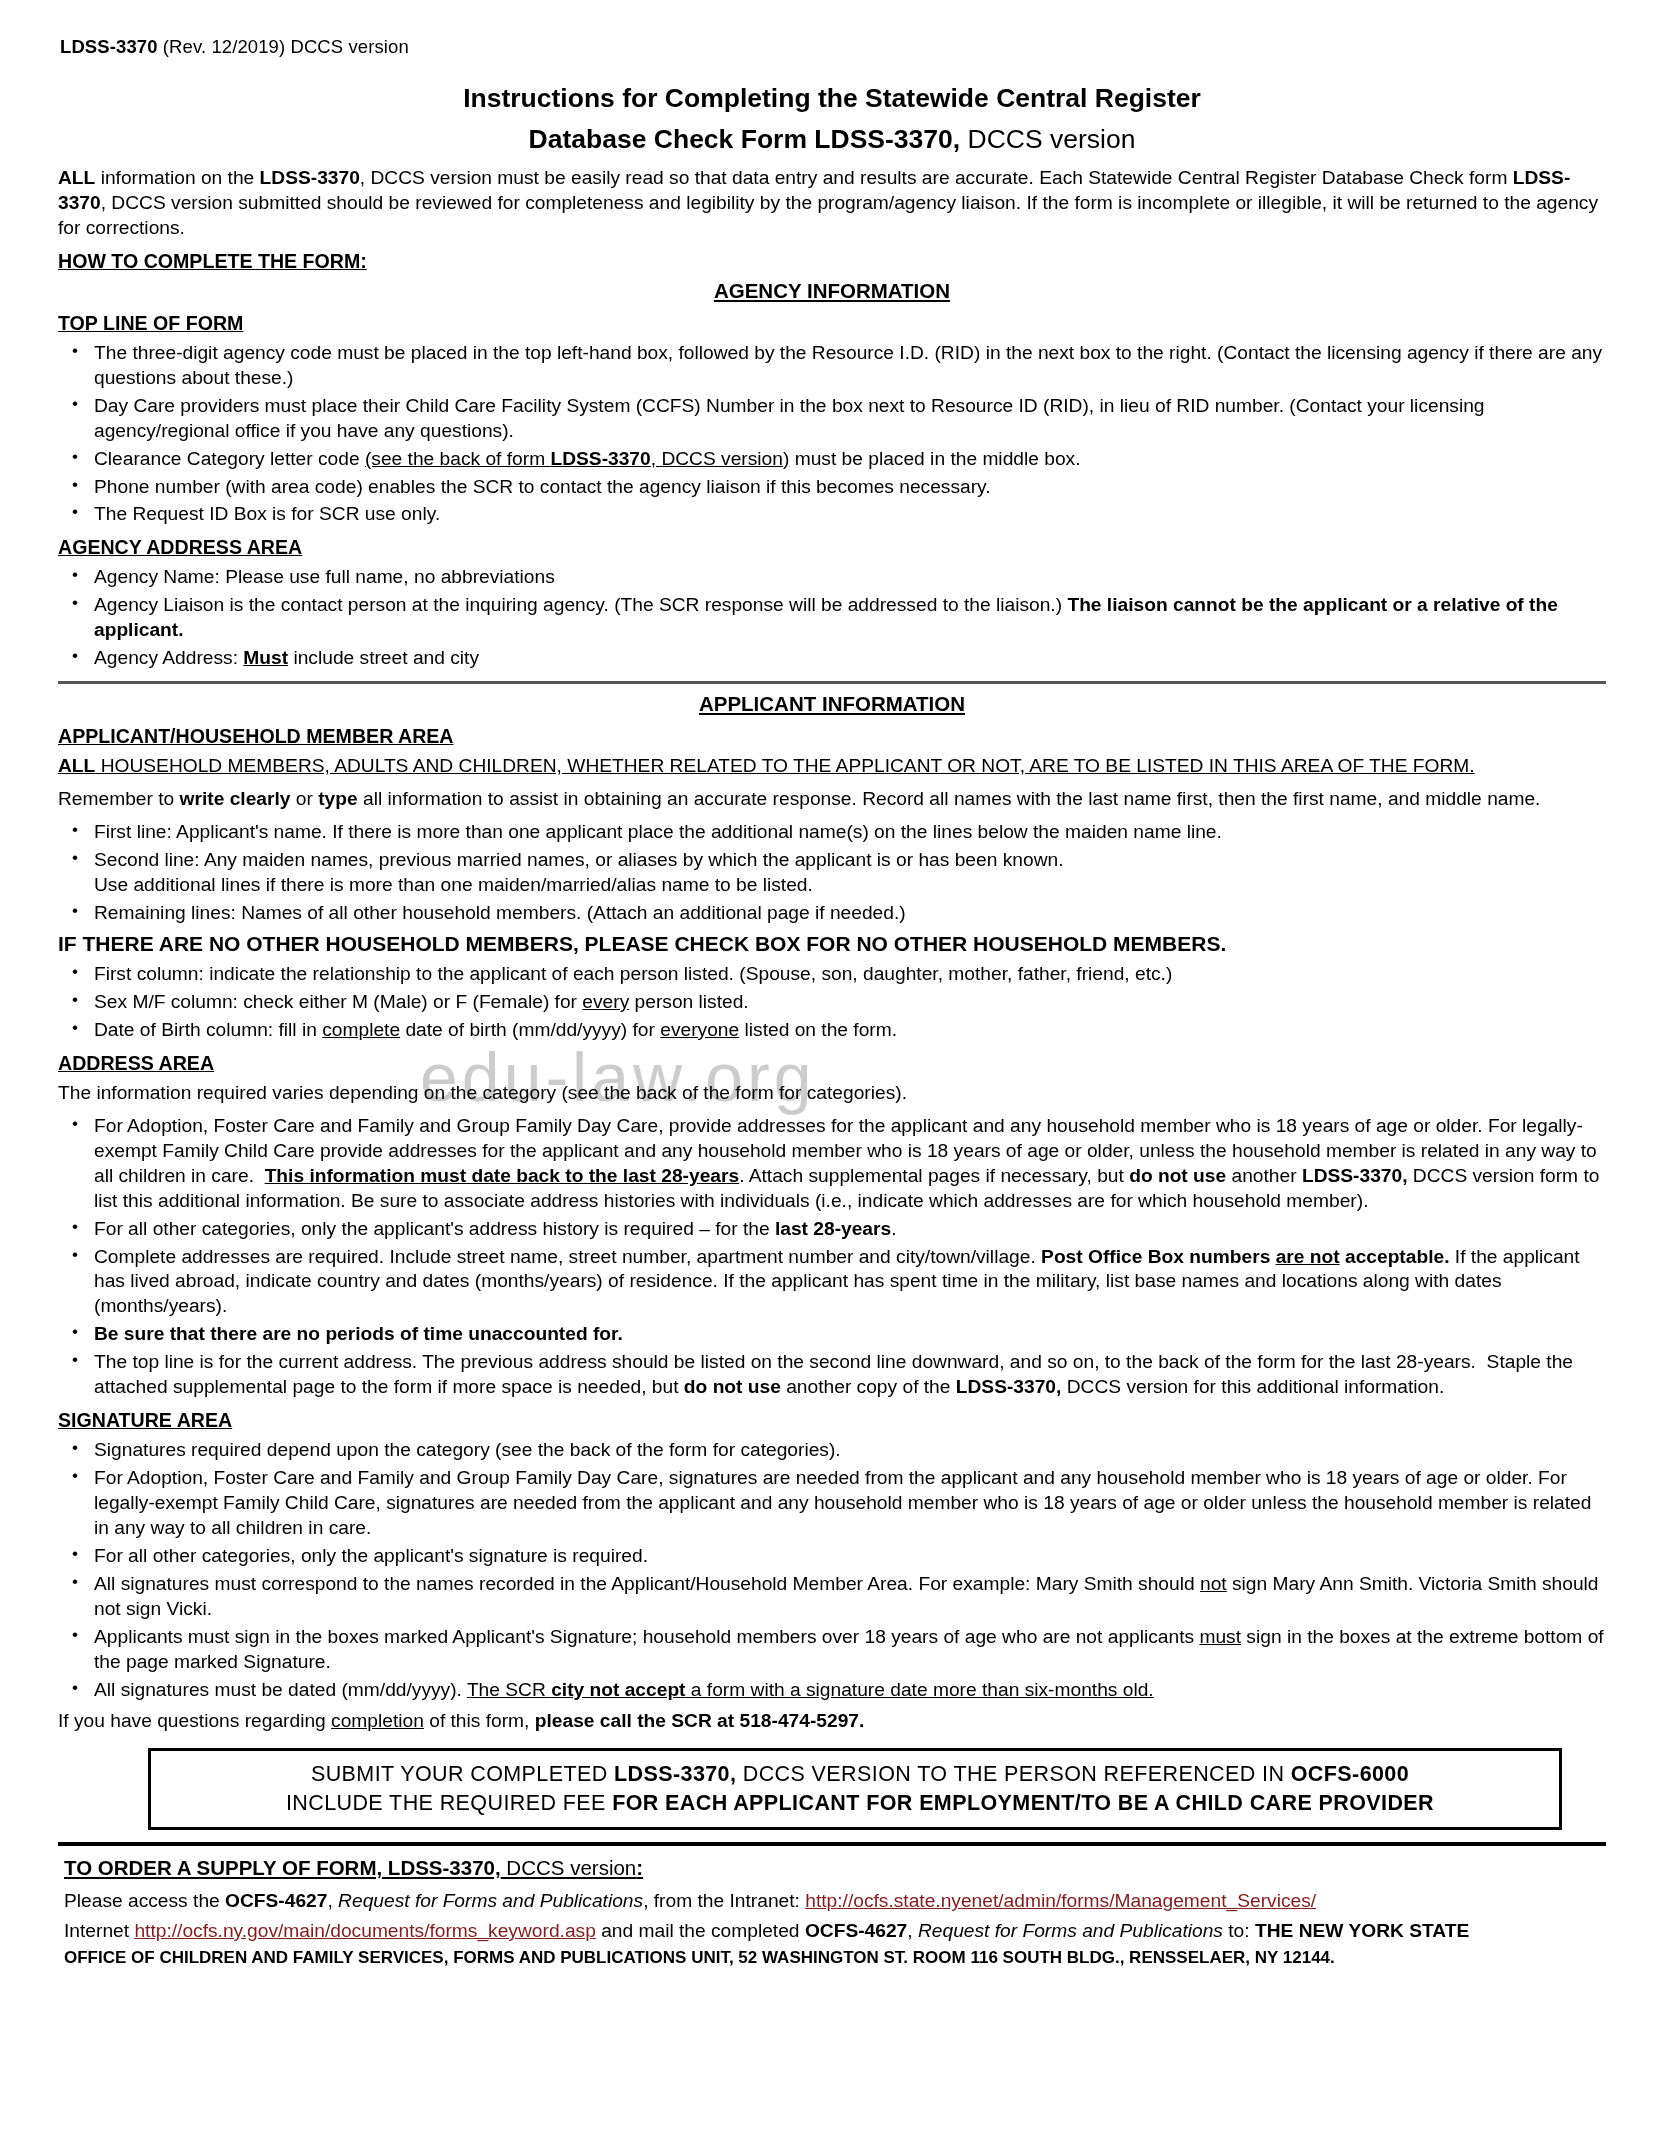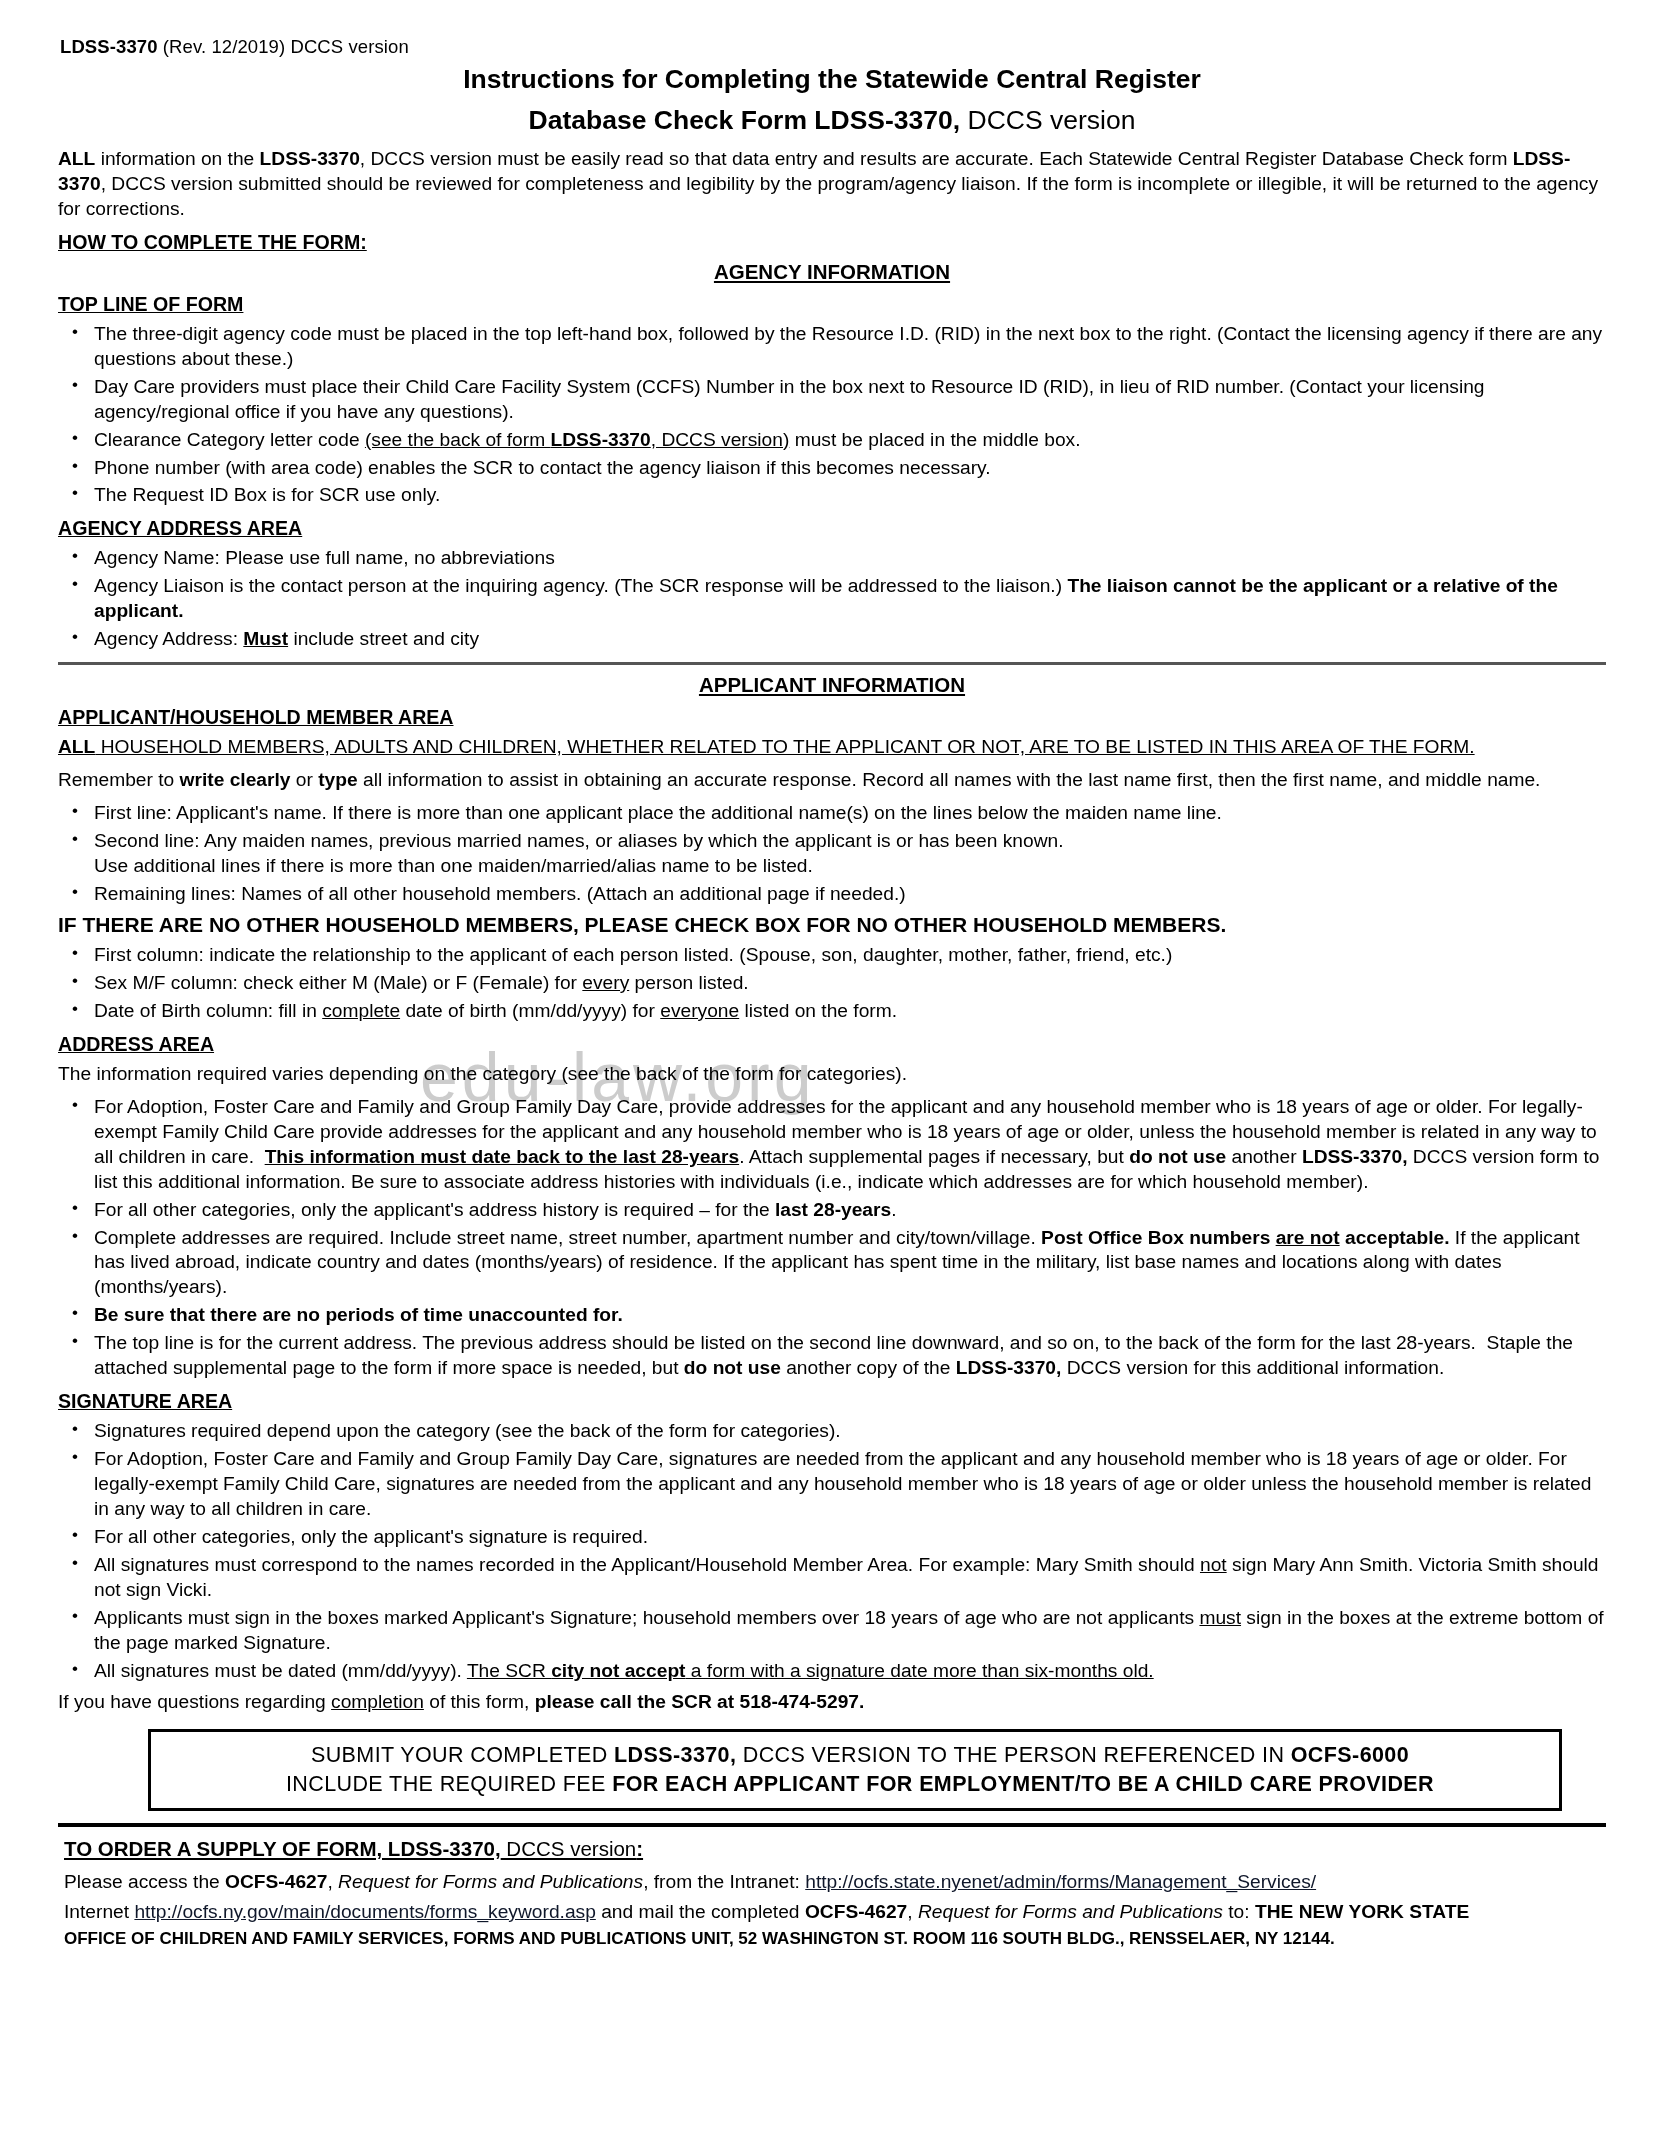--- a/index.html
+++ b/index.html
@@ -29,21 +29,21 @@
     letter-spacing: 4px;
     color: rgba(120,120,120,0.38);
     white-space: nowrap;
     pointer-events: none;
     z-index: 5;
   }
   .content { position: relative; z-index: 10; }
 
   .formid {
     font-size: 18.5px;
-    margin: 0 0 4px 2px;
+    margin: 0 0 23px 2px;
     letter-spacing: 0.1px;
   }
   .formid b { font-weight: bold; }
 
   h1.title, h1.title2 {
     text-align: center;
     font-size: 26.5px;
     font-weight: bold;
     margin: 0;
     line-height: 1.30;
@@ -136,21 +136,21 @@
     text-decoration: underline;
     margin: 4px 0 8px 6px;
     display: block;
   }
   .order-line {
     font-size: 19.2px;
     line-height: 1.38;
     margin: 0 0 3px 6px;
   }
   a.link {
-    color: #0f172a;
+    color: #7f1d1d;
     text-decoration: underline;
     word-break: break-all;
   }
   .ital { font-style: italic; }
   .addr-line {
     font-size: 17px;
     font-weight: bold;
     line-height: 1.34;
     margin: 0 0 0 6px;
   }

